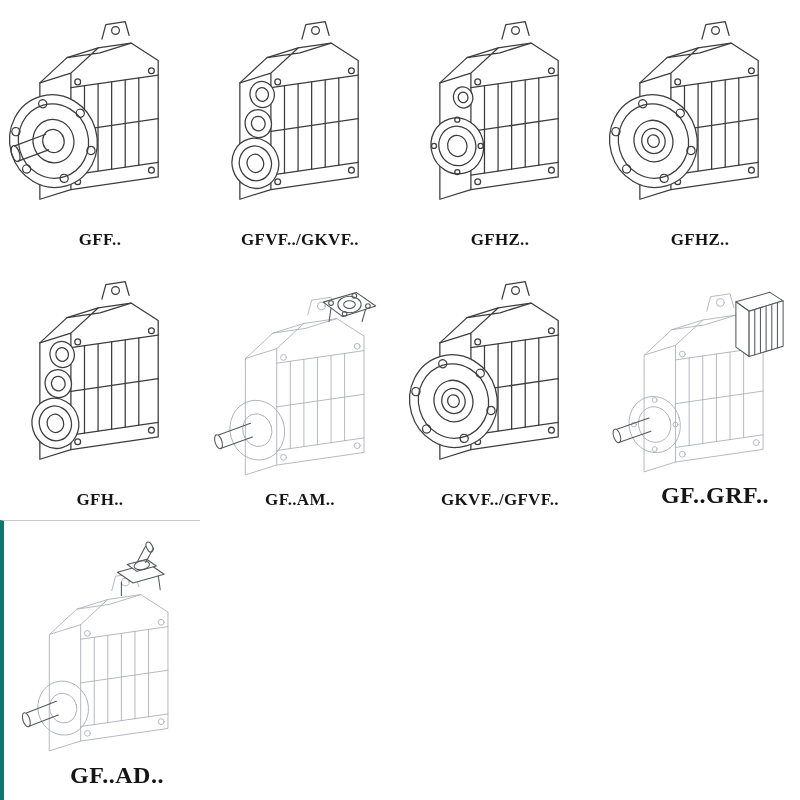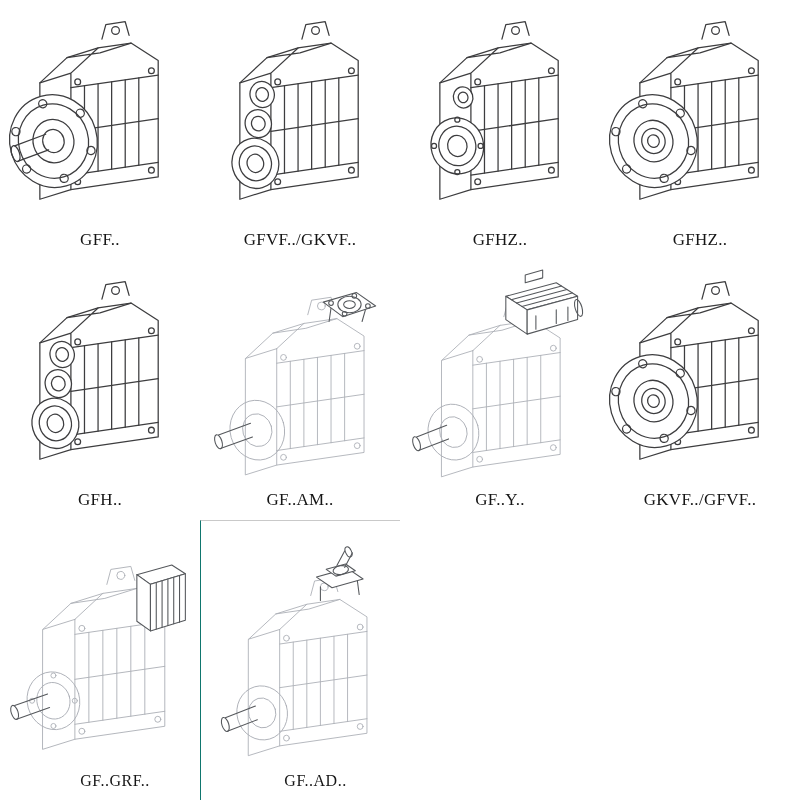--- a/index.html
+++ b/index.html
@@ -9,28 +9,28 @@
   .sheet {
     width:800px; height:800px; background:#fff;
     display:grid;
     grid-template-columns:repeat(4, 200px);
     grid-template-rows:260px 260px 280px;
   }
   .cell {
     display:flex; flex-direction:column; align-items:center;
     justify-content:flex-end; padding:4px 2px 10px;
   }
-  .cell-bordered { border-left:1px solid #0f766e; border-top:1px solid #c9c9c9; }
+  .cell-bordered { border-left:4px solid #0f766e; border-top:1px solid #c9c9c9; }
   .art { width:194px; flex:1 1 auto; display:flex; align-items:center; justify-content:center; min-height:0; }
   .art svg { width:100%; height:100%; }
   .lbl {
-    font-weight:normal; font-size:17px; color:#151515;
+    font-weight:bold; font-size:17px; color:#151515;
     letter-spacing:.3px; white-space:nowrap; line-height:1.2;
   }
-  .lbl-xl { font-size:16px; letter-spacing:.5px;margin-left:30px; }
+  .lbl-xl { font-size:24px; letter-spacing:.5px;margin-left:30px; }
 
   
   .line-art { stroke:#3d3d3f; stroke-width:1.3; fill:none; stroke-linejoin:round; stroke-linecap:round; }
   .ghost    { stroke:#abafb6; stroke-width:0.9; }
   .hard     { stroke:#55585c; stroke-width:1.1; }
   .defs-holder { position:absolute; width:0; height:0; overflow:hidden; }
 </style>
 </head>
 <body>
 
@@ -244,28 +244,20 @@
 
   <figure class="cell">
     <div class="art">
       <svg class="line-art" viewBox="0 0 200 230">
           <use href="#sym-am"></use>
         </svg>
     </div>
     <figcaption class="lbl">GF..AM..</figcaption>
   </figure>
 
-  <figure class="cell">
-    <div class="art">
-      <svg class="line-art" viewBox="0 0 200 230">
-          <use href="#sym-y"></use>
-        </svg>
-    </div>
-    <figcaption class="lbl">GF..Y..</figcaption>
-  </figure>
 
   <figure class="cell">
     <div class="art">
       <svg class="line-art" viewBox="0 0 200 230">
           <use href="#sym-flange2"></use>
         </svg>
     </div>
     <figcaption class="lbl">GKVF../GFVF..</figcaption>
   </figure>
 

